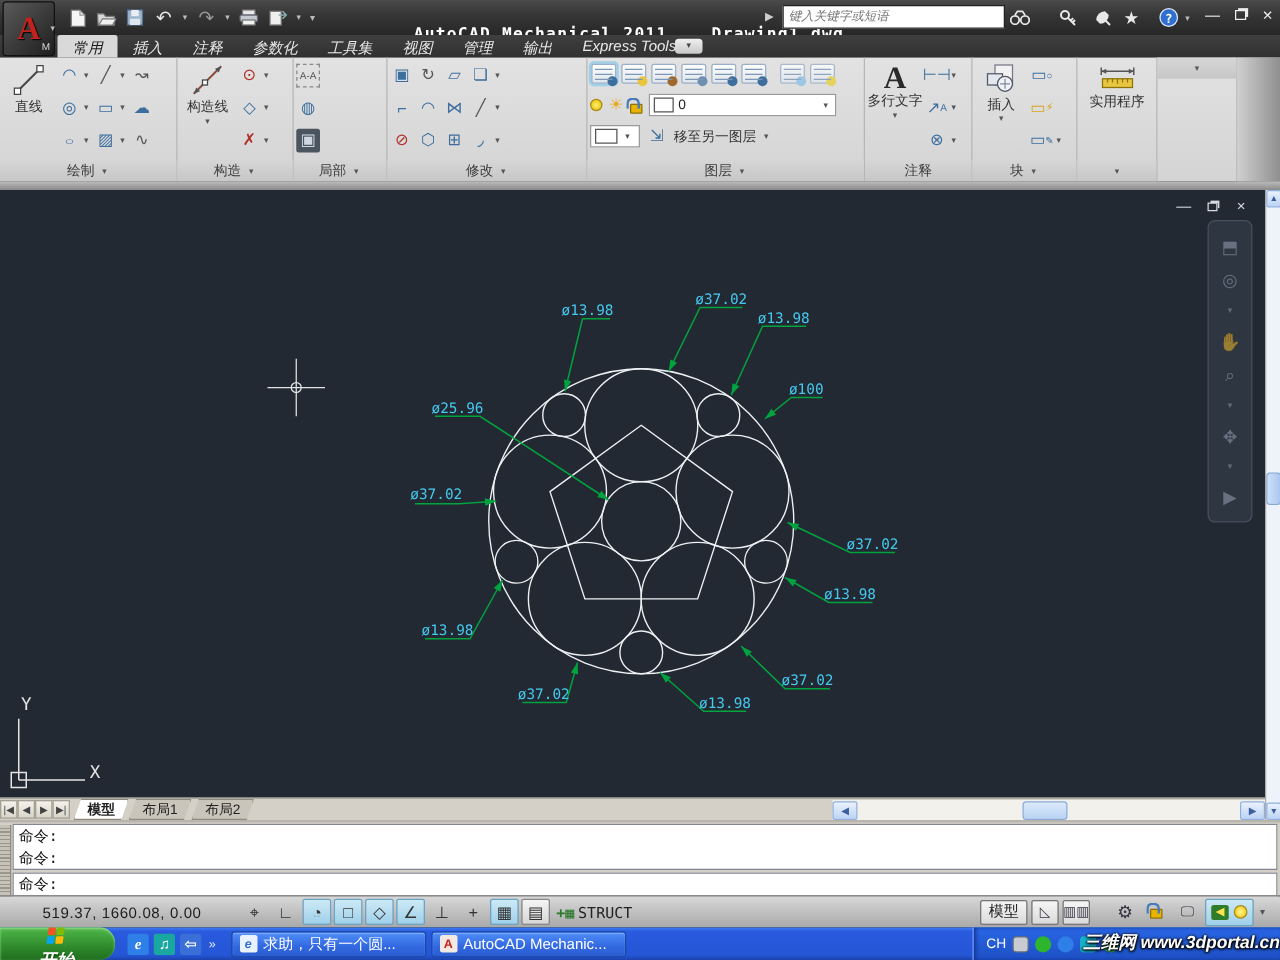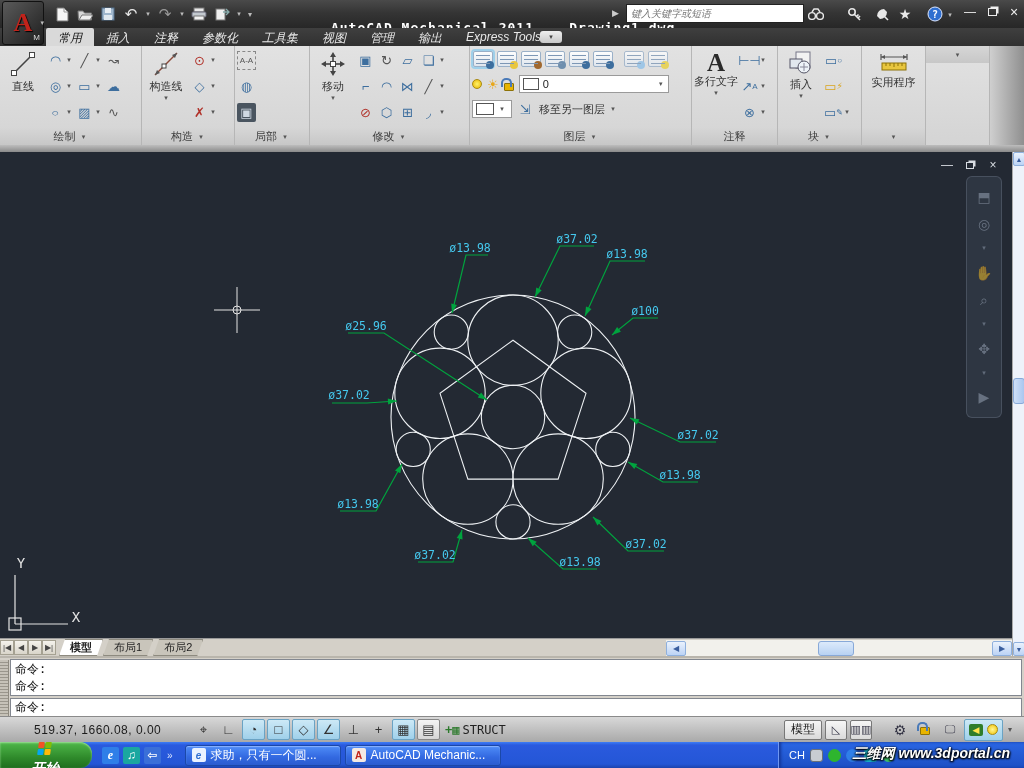--- a/index.html
+++ b/index.html
@@ -158,21 +158,21 @@
     background:linear-gradient(#4f8df8,#3268e0 60%,#2b5cd0);box-shadow:inset 0 1px 1px #8ab2ff;
     display:flex;align-items:center;gap:5px;padding:0 6px;color:#fff;font-size:12px;white-space:nowrap;
     overflow:hidden;cursor:pointer;}
   .tico{width:14px;height:14px;flex:none;border-radius:2px;display:flex;align-items:center;justify-content:center;
     font-size:10px;font-weight:bold;}
   .tray{position:absolute;right:0;top:0;height:26px;width:246px;
     background:linear-gradient(#2a66e4,#1d4fc4);border-left:1px solid #6f97f2;box-shadow:inset 2px 0 3px #14379a;
     display:flex;align-items:center;gap:5px;padding:0 6px;}
   .lang{color:#fff;font-size:11px;margin-left:4px;}
   .trayic{width:13px;height:13px;border-radius:3px;}
-  .watermark{position:absolute;right:14px;top:3px;font-size:14px;font-weight:bold;font-style:italic;
+  .watermark{position:absolute;right:0;top:3px;font-size:14px;font-weight:bold;font-style:italic;
     color:#fff;text-shadow:0 0 2px #000,1px 1px 2px #000,-1px 1px 2px #000;white-space:nowrap;z-index:9;}
 
   svg text{font-family:"DejaVu Sans Mono","Liberation Mono",monospace;}
 </style>
 </head>
 <body>
 
 <div class="app">
 
   <div class="abs titlebar">
@@ -387,30 +387,20 @@
         </div>
       </div>
       <div class="plabel">
         <span>局部</span>
           <span class="dd">▾</span>
       </div>
     </div>
 
     <div class="panel" style="width:160px">
       <div class="pbody">
-        <div class="bigbtn">
-          <svg width="26" height="26" viewBox="0 0 26 26">
-              <path d="M13 1 L16 6 H10 Z M13 25 L10 20 H16 Z M1 13 L6 10 V16 Z M25 13 L20 16 V10 Z" fill="#444"></path>
-              <line x1="13" y1="5" x2="13" y2="21" stroke="#444" stroke-width="1.6"></line>
-              <line x1="5" y1="13" x2="21" y2="13" stroke="#444" stroke-width="1.6"></line>
-              <rect x="10.5" y="10.5" width="5" height="5" fill="#fff" stroke="#444"></rect>
-            </svg>
-          <span>移动</span>
-          <span class="dd">▾</span>
-        </div>
         <div class="sgrid">
           <div class="srow">
               <span class="sbtn">▣</span>
             </div>
           <div class="srow">
               <span class="sbtn">⌐</span>
             </div>
           <div class="srow">
               <span class="sbtn red">⊘</span>
             </div>

